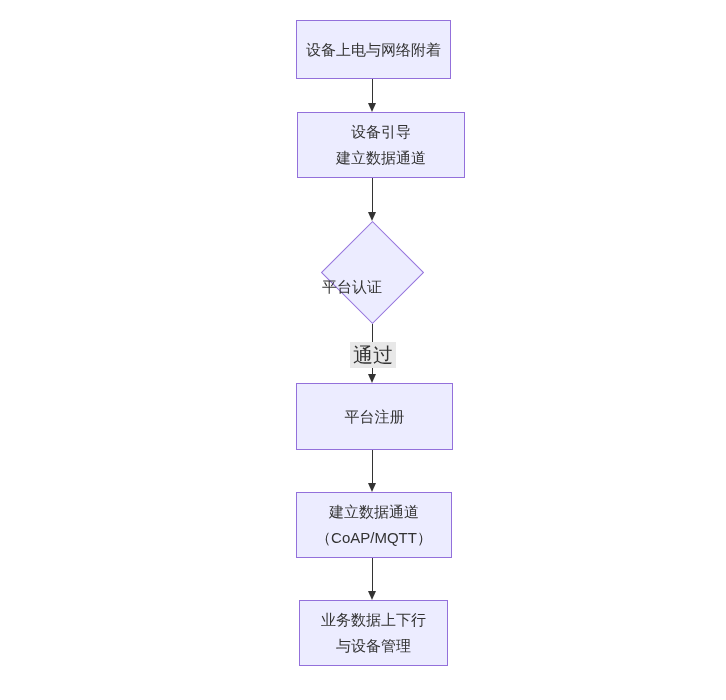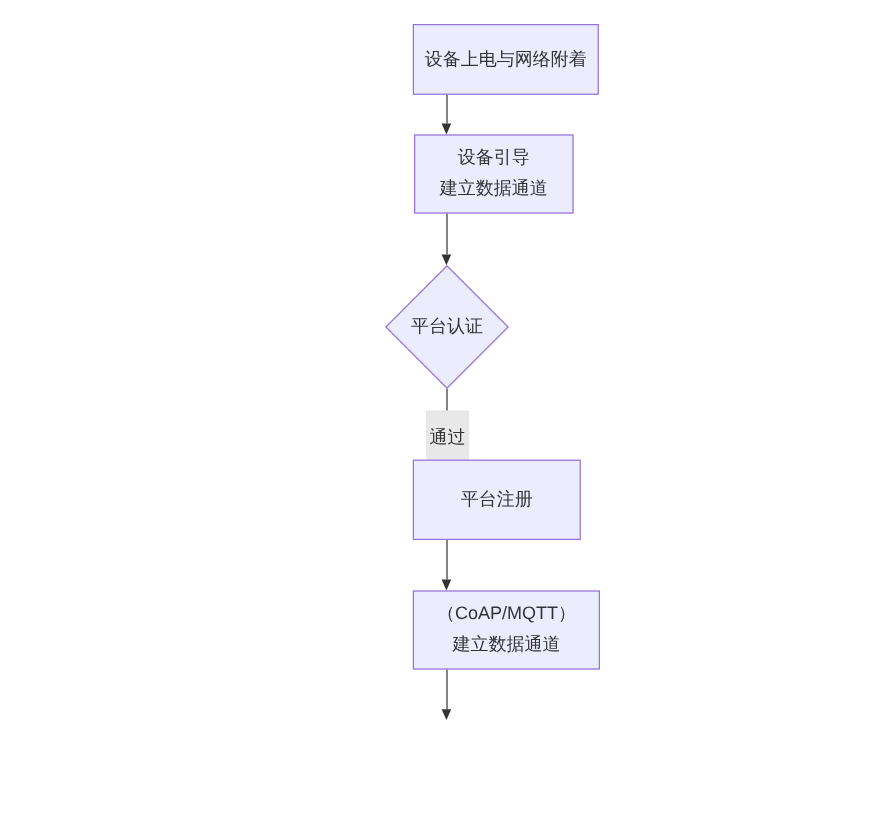--- a/index.html
+++ b/index.html
@@ -22,43 +22,41 @@
     background: var(--node-fill, #ECECFF);
     border: 1px solid var(--node-border, #9370DB);
     display: flex;
     flex-direction: column;
     justify-content: center;
     align-items: center;
     text-align: center;
     color: var(--text-color, #333333);
     font-size: 15px;
     line-height: 26px;
-    margin-left: 48px;
   }
   .n1 { left: 296px; top: 20px;  width: 155px; height: 59px; font-size: 13px; line-height: 23px; }
-  .n2 { left: 297px; top: 112px; width: 133px; height: 66px; }
-  .n3 { left: 296px; top: 383px; width: 140px; height: 67px; }
+  .n2 { left: 297px; top: 112px; width: 168px; height: 66px; }
+  .n3 { left: 296px; top: 383px; width: 157px; height: 67px; }
   .n4 { left: 296px; top: 492px; width: 156px; height: 66px; }
   .n5 { left: 299px; top: 600px; width: 149px; height: 66px; }
 
   
   .diamond-shape {
     position: absolute;
     left: 336px; top: 236px;
     width: 73px; height: 73px;
     box-sizing: border-box;
     background: var(--node-fill, #ECECFF);
     border: 1px solid var(--node-border, #9370DB);
     transform: rotate(45deg);
   }
   .diamond-label {
     position: absolute;
-    left: 322px; top: 263px;
+    left: 322px; top: 277px;
     width: 101px;
-    text-align: center;
     color: var(--text-color, #333333);
     font-size: 15px;
     line-height: 19px;
   }
 
   
   .edge-shaft {
     position: absolute;
     left: 372px;
     width: 1px;
@@ -78,23 +76,23 @@
   .s4 { top: 450px; height: 33px; }  .h4 { top: 483px; }
   .s5 { top: 558px; height: 33px; }  .h5 { top: 591px; }
 
   
   .edge-label {
     position: absolute;
     left: 373px; top: 342px;
     transform: translateX(-50%);
     background: var(--edge-label-bg, #e8e8e8);
     color: var(--text-color, #333333);
-    font-size: 15px;
+    font-size: 20px;
     line-height: 18px;
-    padding: 14px 3px;
+    padding: 4px 3px;
     white-space: nowrap;
   }
 </style>
 </head>
 <body>
 
 <div class="canvas">
 
   <div class="node rect n1">
     <div>设备上电与网络附着</div>
@@ -119,21 +117,25 @@
   <div class="edge-label">通过</div>
 
   <div class="node rect n3">
     <div>平台注册</div>
   </div>
 
   <div class="edge-shaft s4"></div>
   <div class="edge-head h4"></div>
 
   <div class="node rect n4">
+    <div>建立数据通道</div>
     <div>（CoAP/MQTT）</div>
-    <div>建立数据通道</div>
   </div>
 
   <div class="edge-shaft s5"></div>
   <div class="edge-head h5"></div>
 
+  <div class="node rect n5">
+    <div>业务数据上下行</div>
+    <div>与设备管理</div>
+  </div>
 
 </div>
 
 </body></html>

